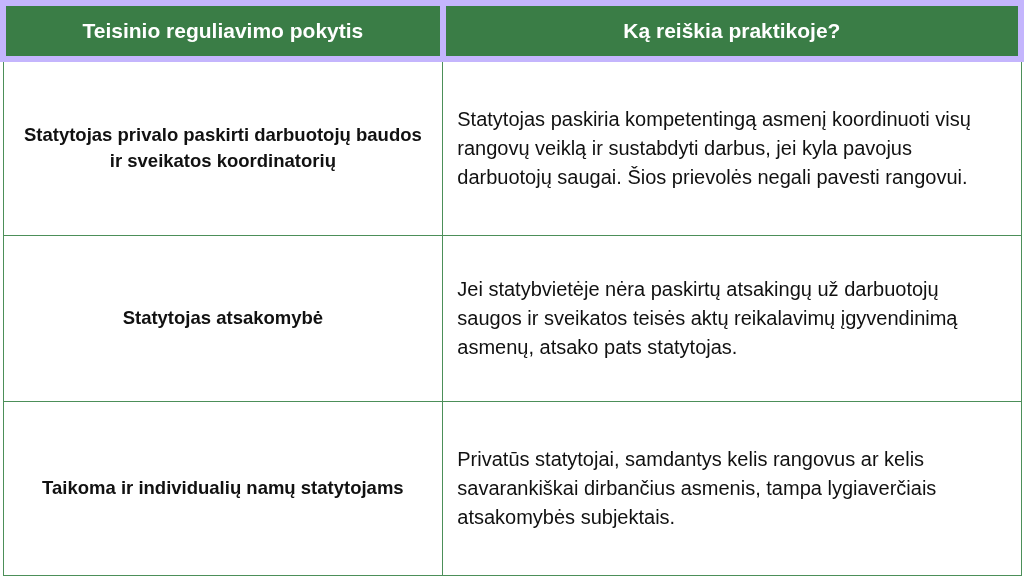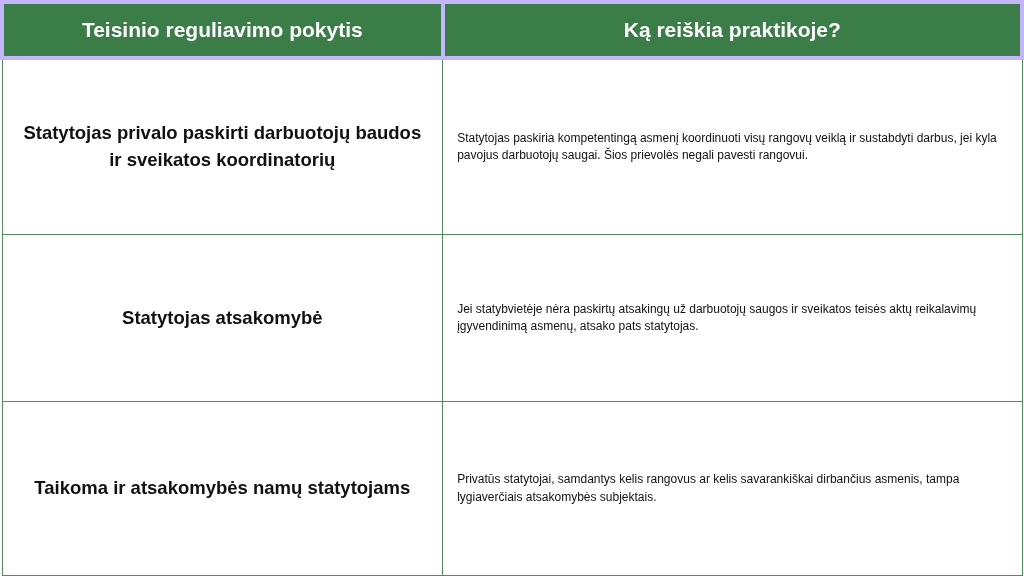--- a/index.html
+++ b/index.html
@@ -28,41 +28,41 @@
   table.info-table col.col-left { width: 43.2%; }
   table.info-table col.col-right { width: 56.8%; }
 
   thead th {
     background: #3a7d46;
     color: #ffffff;
     font-size: 21px;
     font-weight: bold;
     text-align: center;
     padding: 11px 10px;
-    border: 4px solid #c4b5fd;
+    border: 6px solid #c4b5fd;
     line-height: 1.3;
     height: 56px;
     box-sizing: border-box;
   }
   tbody td {
     border: 1px solid #4c8f59;
     vertical-align: middle;
     line-height: 1.45;
     box-sizing: border-box;
   }
   tbody td.cell-left {
     text-align: center;
     font-weight: bold;
     font-size: 18.5px;
     padding: 10px 18px;
     color: #111111;
   }
   tbody td.cell-right {
     text-align: left;
-    font-size: 12px;
+    font-size: 20px;
     font-weight: normal;
     padding: 10px 16px 10px 14px;
     color: #111111;
   }
   tbody tr:nth-child(1) td { height: 127px; }
   tbody tr:nth-child(2) td { height: 120px; }
   tbody tr:nth-child(3) td { height: 125px; }
   tbody tr:nth-child(4) td { height: 152px; }
 </style>
 </head>
@@ -83,18 +83,18 @@
     <tbody>
       <tr>
         <td class="cell-left">Statytojas privalo paskirti darbuotojų baudos ir sveikatos koordinatorių</td>
         <td class="cell-right">Statytojas paskiria kompetentingą asmenį koordinuoti visų rangovų veiklą ir sustabdyti darbus, jei kyla pavojus darbuotojų saugai. Šios prievolės negali pavesti rangovui.</td>
       </tr>
       <tr>
         <td class="cell-left">Statytojas atsakomybė</td>
         <td class="cell-right">Jei statybvietėje nėra paskirtų atsakingų už darbuotojų saugos ir sveikatos teisės aktų reikalavimų įgyvendinimą asmenų, atsako pats statytojas.</td>
       </tr>
       <tr>
-        <td class="cell-left">Taikoma ir atsakomybės namų statytojams</td>
+        <td class="cell-left">Taikoma ir individualių namų statytojams</td>
         <td class="cell-right">Privatūs statytojai, samdantys kelis rangovus ar kelis savarankiškai dirbančius asmenis, tampa lygiaverčiais atsakomybės subjektais.</td>
       </tr>
     </tbody>
   </table>
 </div>
 
 </body></html>

